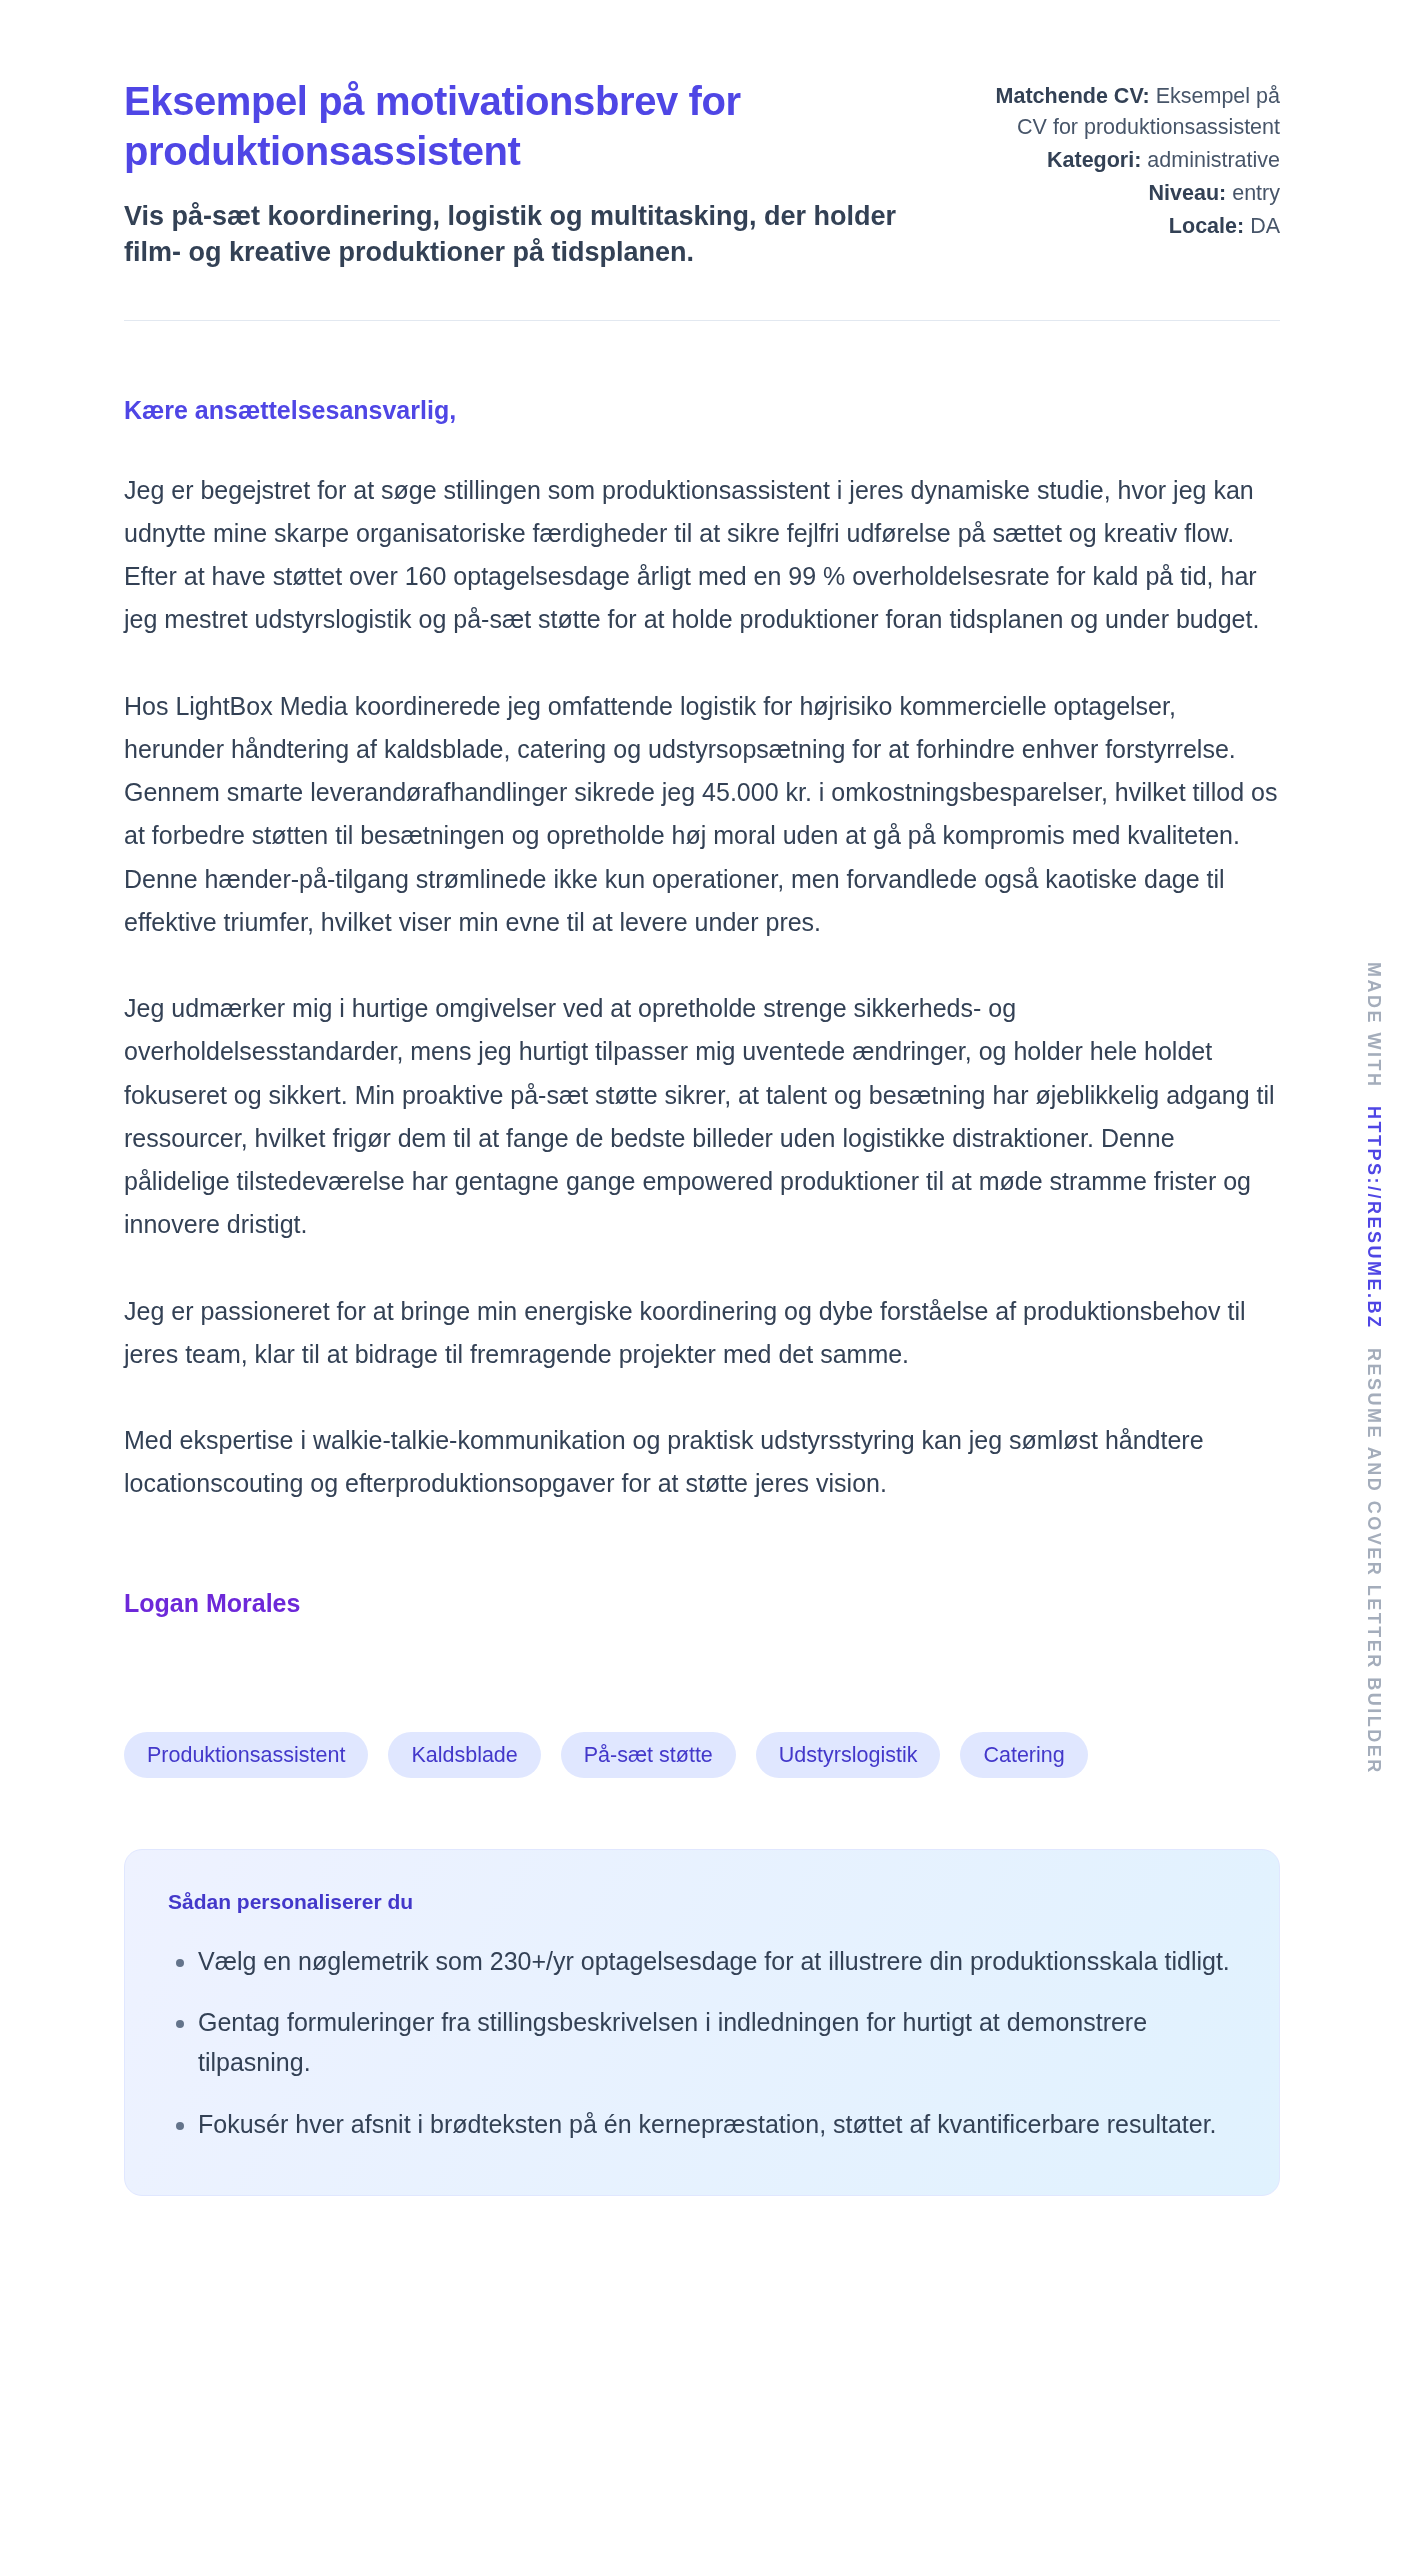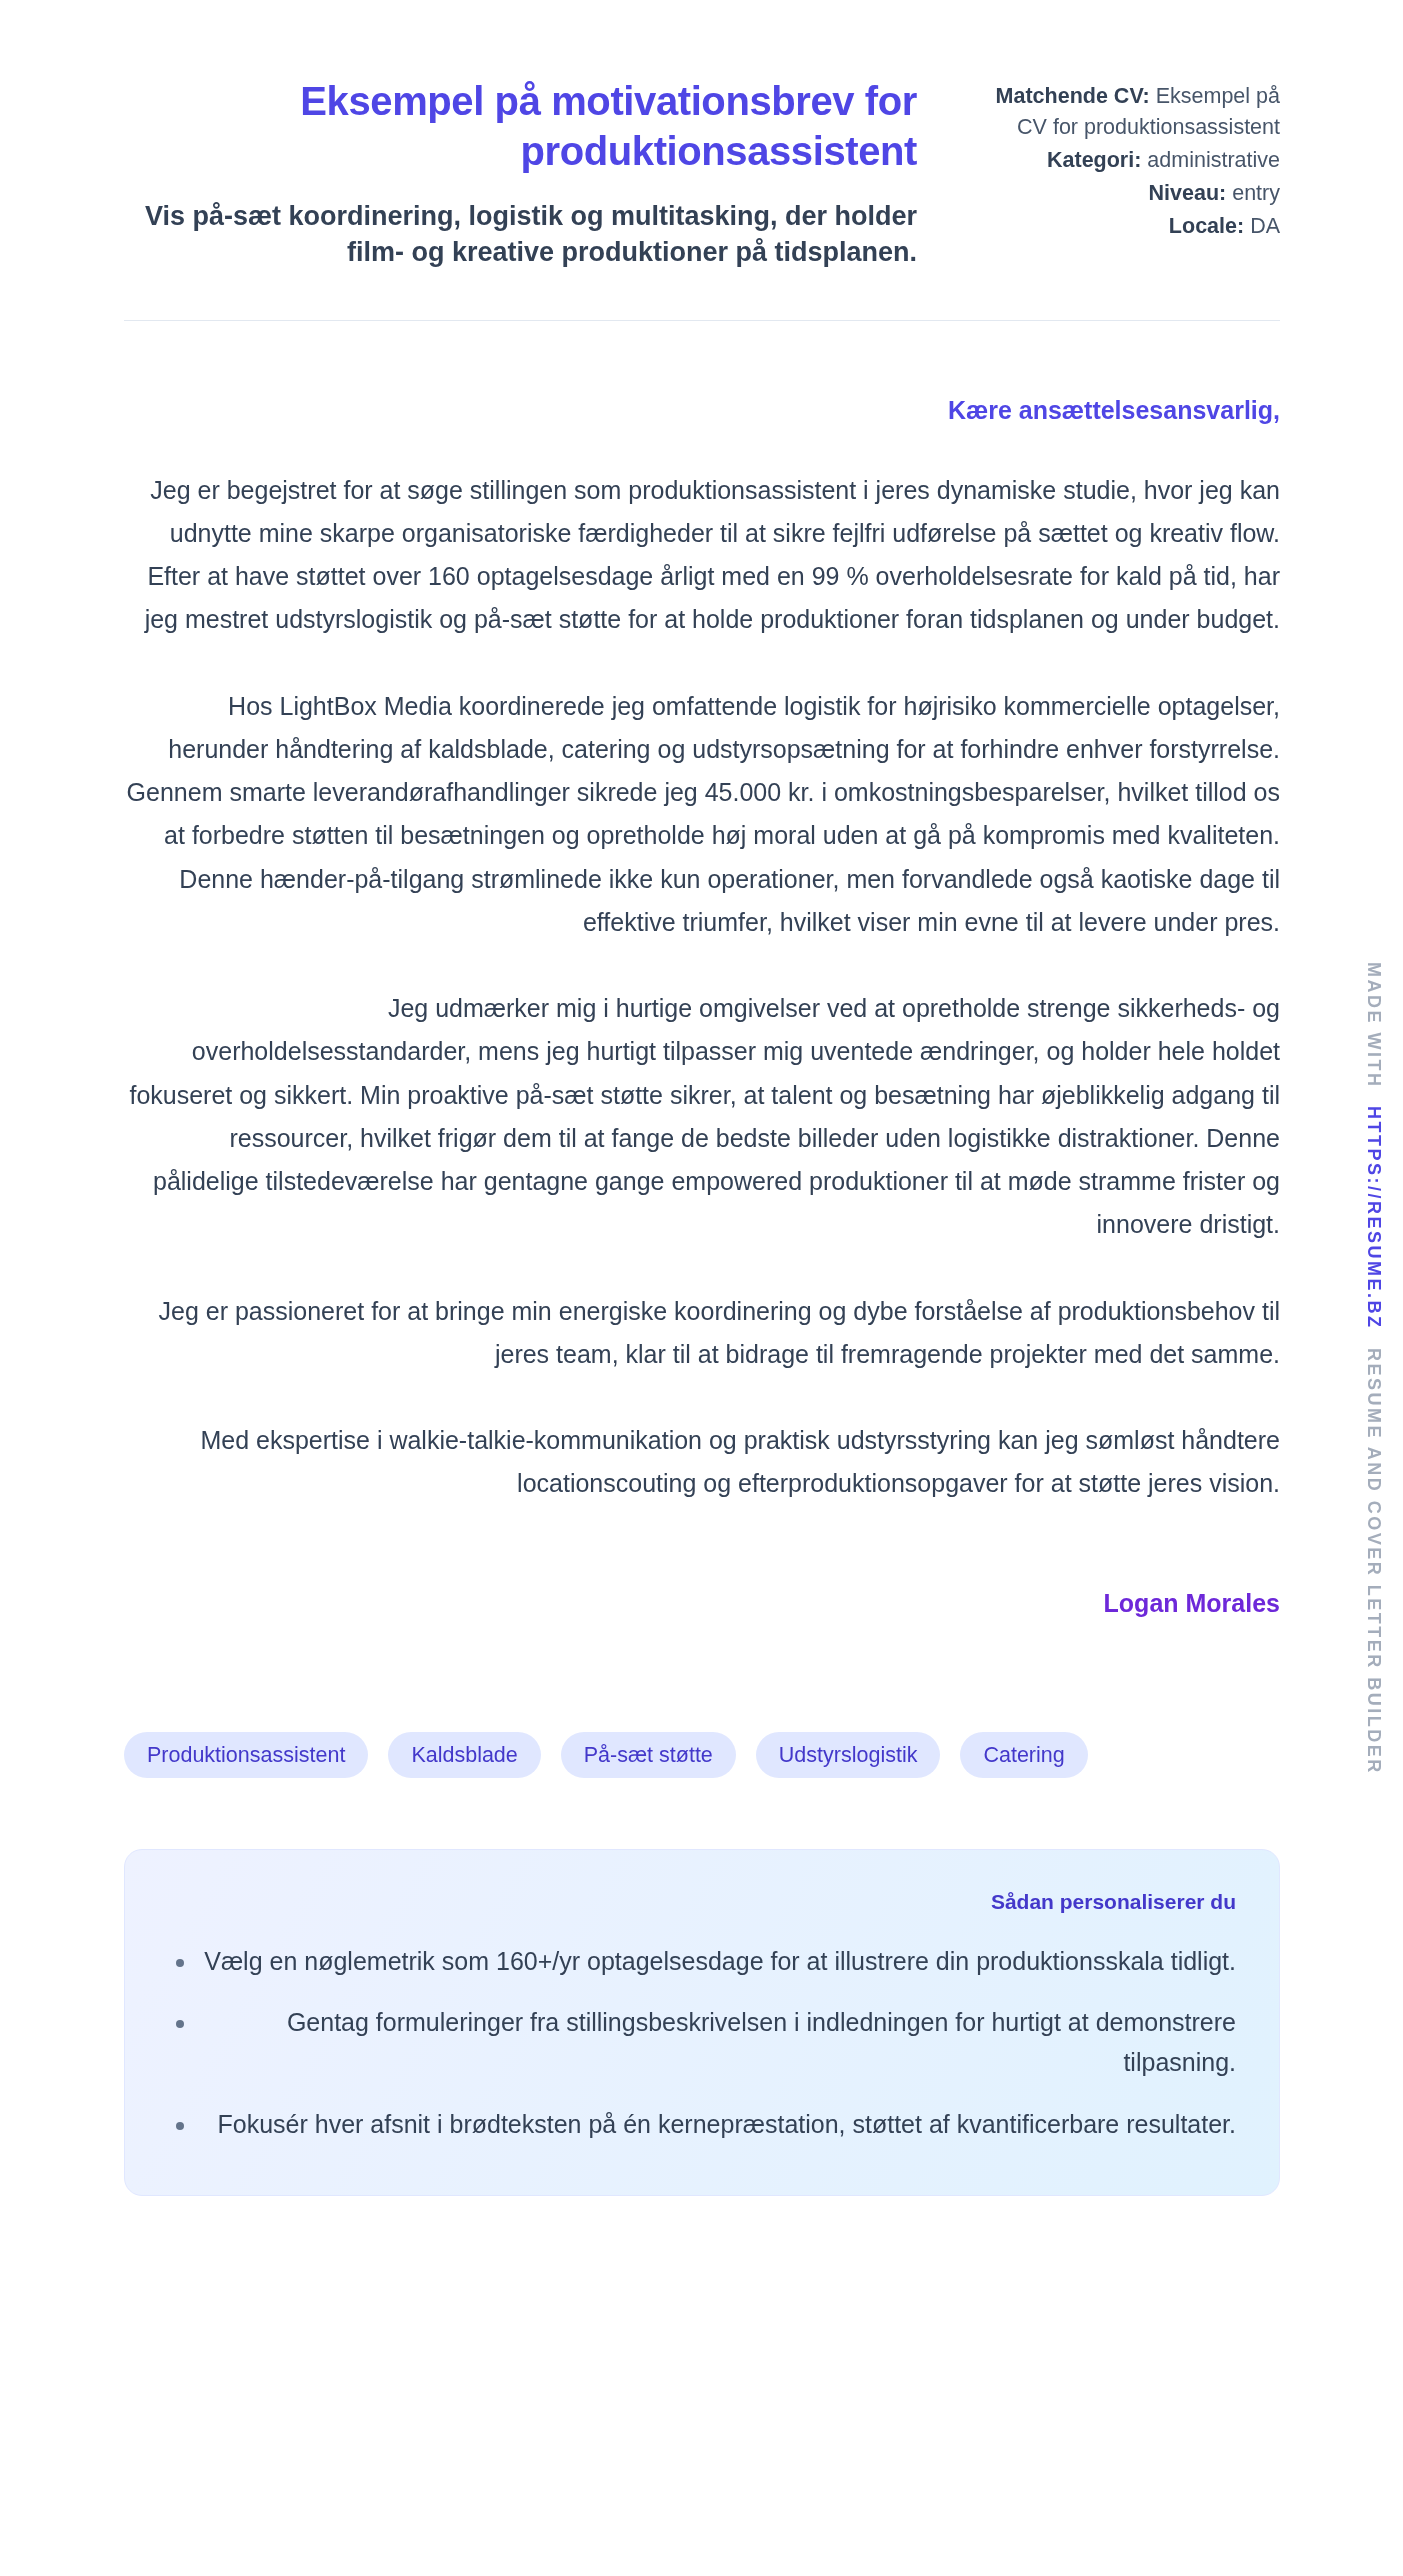--- a/index.html
+++ b/index.html
@@ -1,15 +1,15 @@
 <!DOCTYPE html>
 <html lang="da" style="--accent: #4f46e5; --body-text: #334155; --divider: #e2e8f0; --tag-bg: #e0e7ff; --tips-bg-start: #eef2ff; --tips-bg-end: #e0f2fe; --watermark-gray: #a4adbb;font-size:13.2px"><head>
 <meta charset="utf-8">
 <style>
-  * { box-sizing: border-box; margin: 0; padding: 0; text-align: right; }
+  * { box-sizing: border-box; margin: 0; padding: 0; }
 
   html, body {
     background: #ffffff;
   }
 
   body {
     font-family: "Liberation Sans", "DejaVu Sans", sans-serif;
     color: var(--body-text, #334155);
     width: 1404px;
     min-height: 2576px;
@@ -201,20 +201,20 @@
     <span class="tag">Produktionsassistent</span>
     <span class="tag">Kaldsblade</span>
     <span class="tag">På-sæt støtte</span>
     <span class="tag">Udstyrslogistik</span>
     <span class="tag">Catering</span>
   </div>
 
   <section class="tips">
     <h2 class="tips-title">Sådan personaliserer du</h2>
     <ul class="tips-list">
-      <li>Vælg en nøglemetrik som 160+/yr optagelsesdage for at illustrere din produktionsskala tidligt.</li>
+      <li>Vælg en nøglemetrik som 230+/yr optagelsesdage for at illustrere din produktionsskala tidligt.</li>
       <li>Gentag formuleringer fra stillingsbeskrivelsen i indledningen for hurtigt at demonstrere tilpasning.</li>
       <li>Fokusér hver afsnit i brødteksten på én kernepræstation, støttet af kvantificerbare resultater.</li>
     </ul>
   </section>
 
 </main>
 
 
 </body></html>

